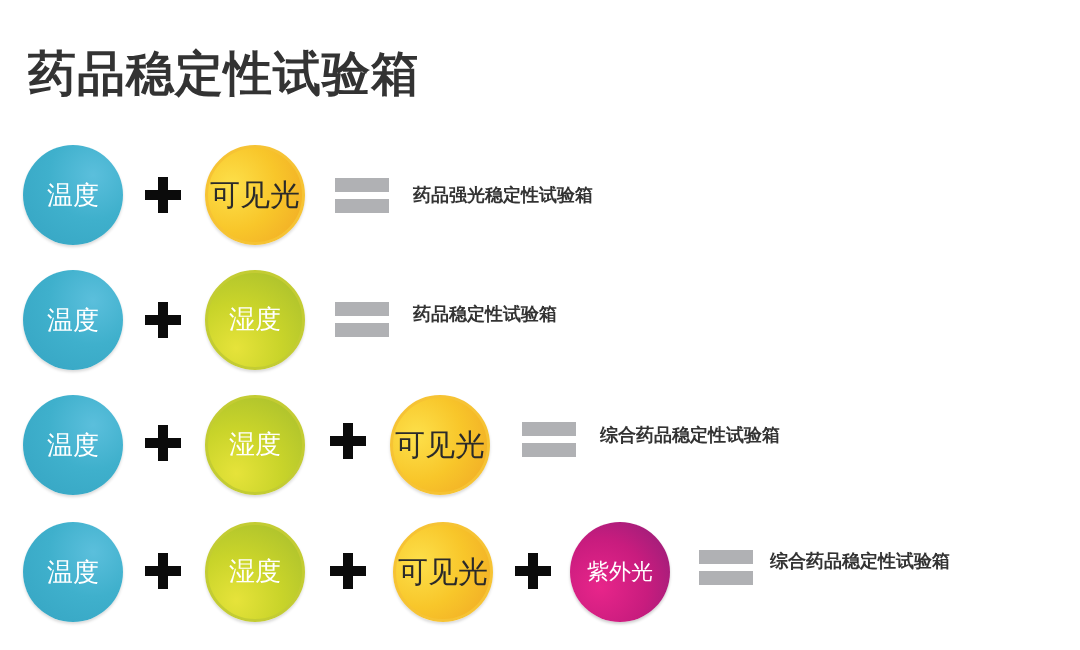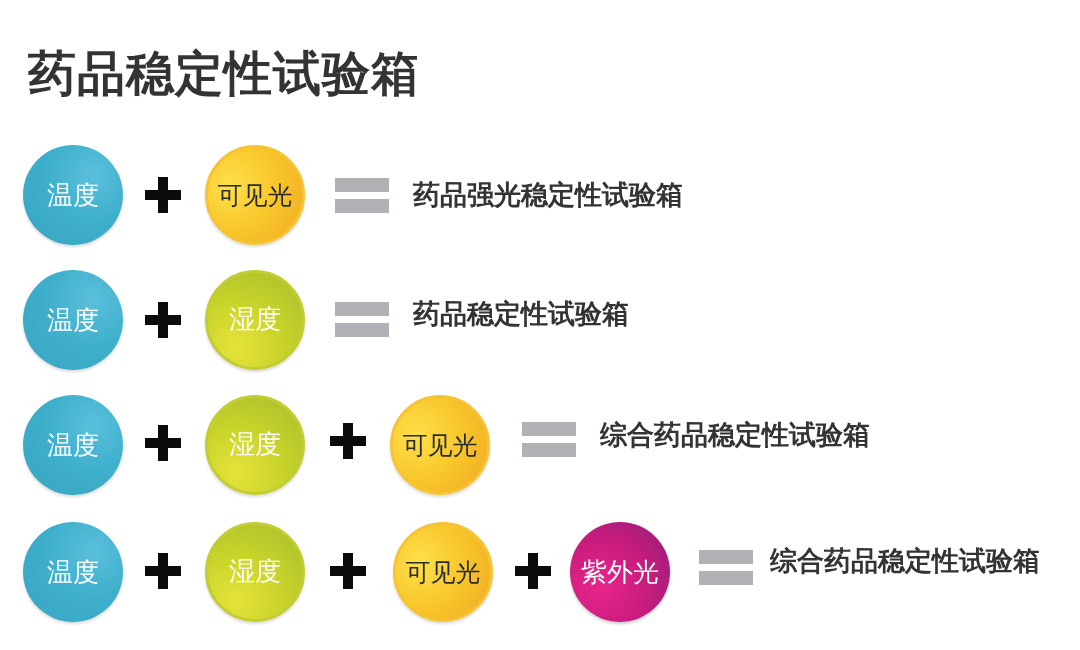--- a/index.html
+++ b/index.html
@@ -1,31 +1,31 @@
 <!DOCTYPE html>
 <html><head>
 <meta charset="utf-8">
 <style>
   html,body{margin:0;padding:0;}
   body{width:1080px;height:650px;background:#ffffff;position:relative;overflow:hidden;font-family:"DejaVu Sans","Liberation Sans",sans-serif;}
   .title{position:absolute;left:28px;top:38px;font-size:48px;font-weight:bold;color:#333333;letter-spacing:1px;line-height:70px;}
   .circle{position:absolute;width:100px;height:100px;border-radius:50%;display:flex;align-items:center;justify-content:center;font-size:26px;line-height:1;box-sizing:border-box;}
   .c-temp{background:radial-gradient(circle at 70% 30%, #5bbfdc 0%, #3fb0cc 45%, #35a4c2 100%);color:#ffffff;box-shadow:0 2px 3px rgba(0,0,0,0.15);}
   .c-humid{background:radial-gradient(circle at 30% 80%, #e6e33a 0%, #c9d42a 45%, #a5bd2e 100%);color:#ffffff;border:3px solid #c3cc33;box-shadow:0 2px 3px rgba(0,0,0,0.15);font-family:Liberation Serif, serif;}
-  .c-vis{background:radial-gradient(circle at 25% 40%, #fde04a 0%, #f8c62a 50%, #f0a825 100%);color:#2a2a2a;border:3px solid #f6c334;box-shadow:0 2px 3px rgba(0,0,0,0.15);font-size:25px;}
-  .c-uv{background:radial-gradient(circle at 30% 65%, #e8258a 0%, #c81c7e 50%, #8e1f78 100%);color:#ffffff;box-shadow:0 2px 3px rgba(0,0,0,0.2);font-size:26px;}
+  .c-vis{background:radial-gradient(circle at 25% 40%, #fde04a 0%, #f8c62a 50%, #f0a825 100%);color:#2a2a2a;border:3px solid #f6c334;box-shadow:0 2px 3px rgba(0,0,0,0.15);font-size:30px;}
+  .c-uv{background:radial-gradient(circle at 30% 65%, #e8258a 0%, #c81c7e 50%, #8e1f78 100%);color:#ffffff;box-shadow:0 2px 3px rgba(0,0,0,0.2);font-size:22px;}
   .plus{position:absolute;width:36px;height:36px;}
   .plus::before,.plus::after{content:"";position:absolute;background:#0b0b0b;}
   .plus::before{left:0;top:13px;width:36px;height:10px;}
   .plus::after{left:13px;top:0;width:10px;height:36px;}
   .equals{position:absolute;width:54px;height:36px;}
   .equals .bar{position:absolute;left:0;width:54px;height:14px;background:#b0b1b4;}
   .equals .bar.top{top:0;}
   .equals .bar.bot{top:21px;}
-  .result{position:absolute;font-size:27px;color:#333333;font-weight:bold;line-height:34px;white-space:nowrap;}
+  .result{position:absolute;font-size:18px;color:#333333;font-weight:bold;line-height:34px;white-space:nowrap;}
   .result .sub{display:block;text-align:center;}
 </style>
 </head>
 <body>
 
 <div class="title">药品稳定性试验箱</div>
 
 <div>
   <div class="circle c-temp" style="left:23px;top:145px;">温度</div>
   <div class="plus" style="left:145px;top:177px;"></div>

